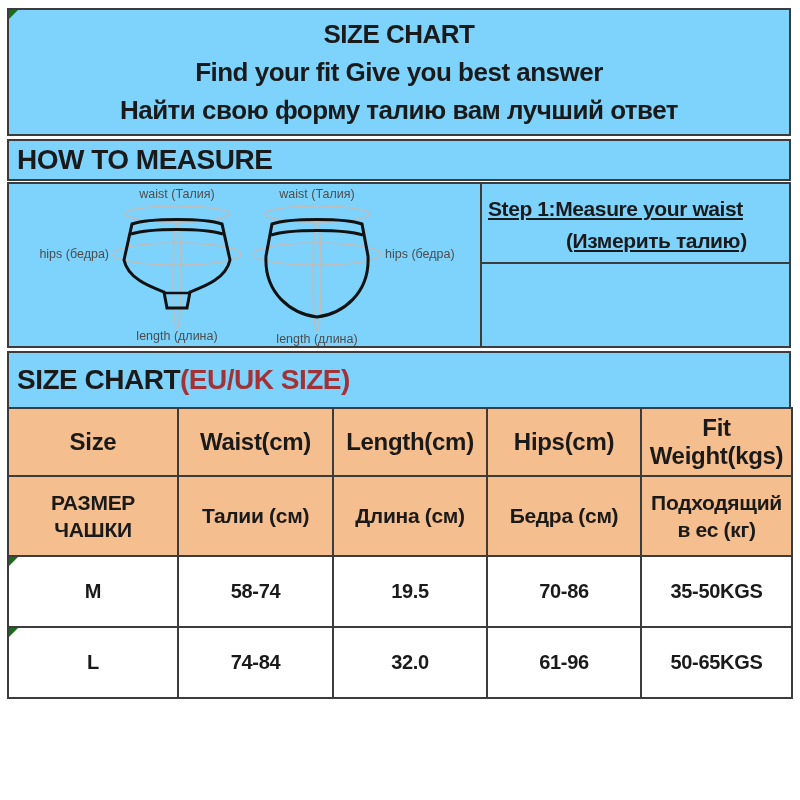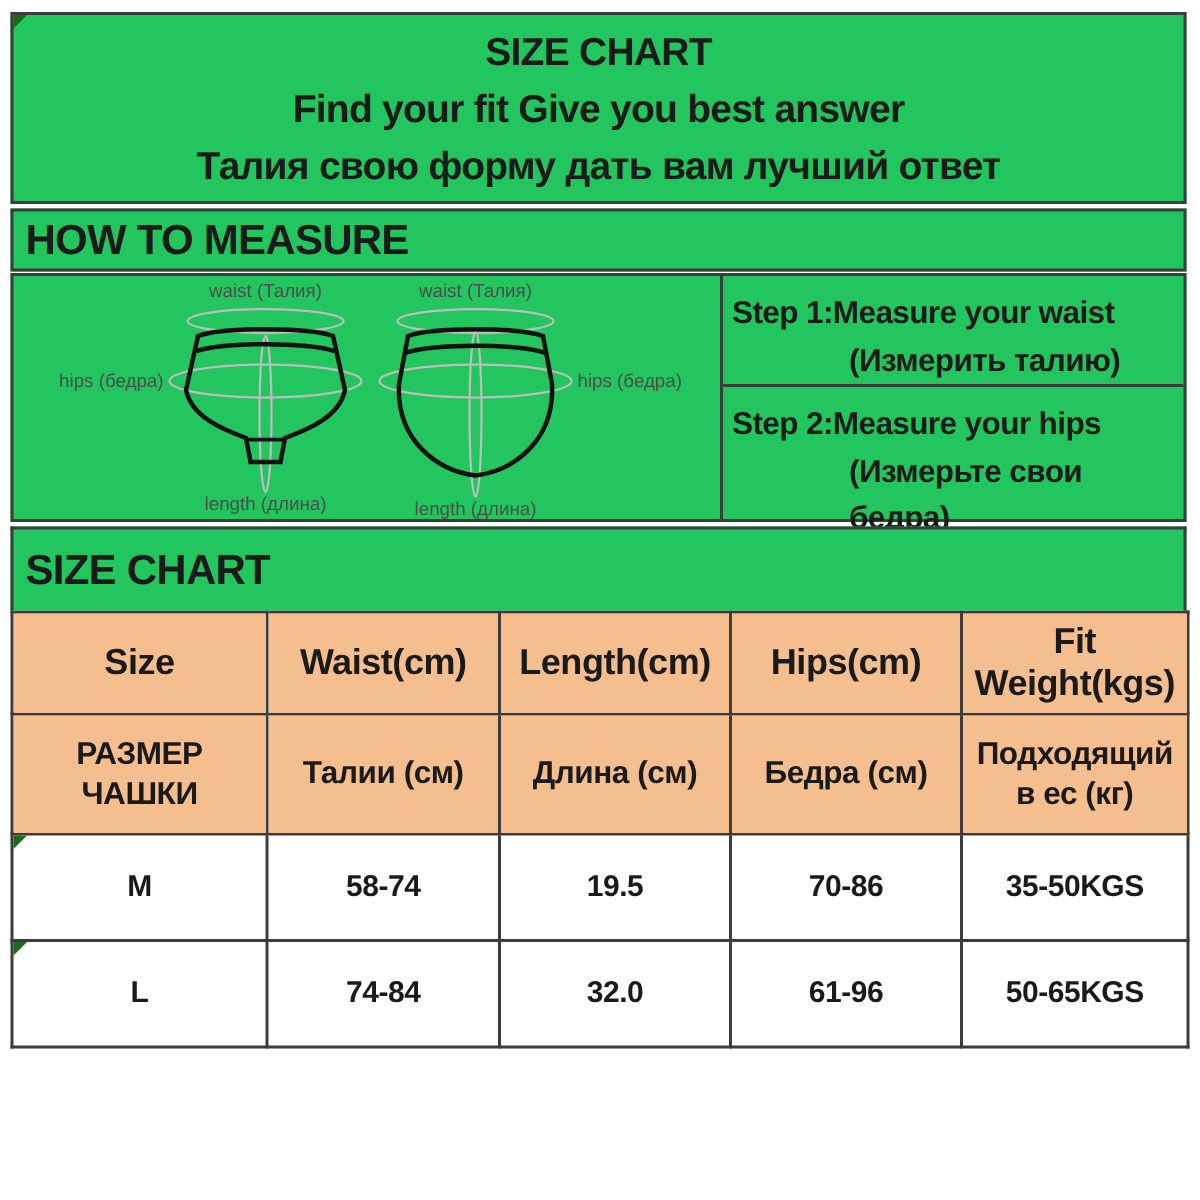--- a/index.html
+++ b/index.html
@@ -12,41 +12,41 @@
   }
   *{box-sizing:border-box;}
   html,body{margin:0;padding:0;background:#fff;}
   body{
     width:800px;height:800px;overflow:hidden;
     font-family:"Liberation Sans",sans-serif;
     color:var(--text);
     -webkit-font-smoothing:antialiased;
   }
   .sheet{position:relative;width:784px;margin:8px 0 0 7px;}
-  .box{border:2px solid var(--grid-line);background:#22c55e;position:relative;}
+  .box{border:2px solid var(--grid-line);background:#7dd3fc;position:relative;}
 
   
   .header-box{
     height:128px;display:flex;flex-direction:column;
     justify-content:center;align-items:center;gap:7px;
     font-weight:bold;font-size:26px;letter-spacing:-0.5px;
   }
 
   
   .htm-box{
     margin-top:3px;height:42px;display:flex;align-items:center;
     padding-left:8px;font-size:28px;font-weight:bold;letter-spacing:-0.5px;
   }
 
   
   .measure-box{margin-top:1px;height:166px;display:flex;}
   .diagram-cell{width:473px;border-right:2px solid var(--grid-line);position:relative;}
   .steps-col{flex:1;display:flex;flex-direction:column;}
   .step{padding:9px 4px 0 6px;font-size:21px;font-weight:bold;line-height:1.5;letter-spacing:-0.4px;}
-  .step-1{height:80px;border-bottom:2px solid var(--grid-line);}
+  .step-1{height:80px;border-bottom:2px solid var(--grid-line);text-decoration:underline;}
   .step-2{flex:1;}
   .step-ru{padding-left:78px;}
 
   
   .euuk-box{
     margin-top:3px;height:56px;display:flex;align-items:center;
     padding-left:8px;font-size:28px;font-weight:bold;letter-spacing:-0.5px;
     border-bottom:none;
   }
   .euuk-box .red{color:var(--accent-red);}
@@ -77,21 +77,21 @@
 </style>
 </head>
 <body>
 
 <div class="sheet">
 
   <div class="box header-box">
     <span class="flag"></span>
     <div>SIZE CHART</div>
     <div>Find your fit Give you best answer</div>
-    <div>Талия свою форму дать вам лучший ответ</div>
+    <div>Найти свою форму талию вам лучший ответ</div>
   </div>
 
   <div class="box htm-box">
     <div>HOW TO MEASURE</div>
   </div>
 
   <div class="box measure-box">
     <div class="diagram-cell">
       <svg width="471" height="162" viewBox="0 0 471 162">
 
@@ -117,29 +117,26 @@
           <text class="diag-label" x="308" y="159" text-anchor="middle">length (длина)</text>
           <text class="diag-label" x="376" y="74" text-anchor="start">hips (бедра)</text>
         </g>
       </svg>
     </div>
     <div class="steps-col">
       <div class="step step-1">
         <div>Step 1:Measure your waist</div>
         <div class="step-ru">(Измерить талию)</div>
       </div>
-      <div class="step step-2">
-        <div>Step 2:Measure your hips</div>
-        <div class="step-ru">(Измерьте свои бедра)</div>
-      </div>
     </div>
   </div>
 
   <div class="box euuk-box">
     <span>SIZE CHART</span>
+      <span class="red">(EU/UK SIZE)</span>
   </div>
 
   <table>
     <colgroup>
       <col style="width:170px">
         <col style="width:155px">
         <col style="width:154px">
         <col style="width:154px">
         <col style="width:151px">
     </colgroup>

